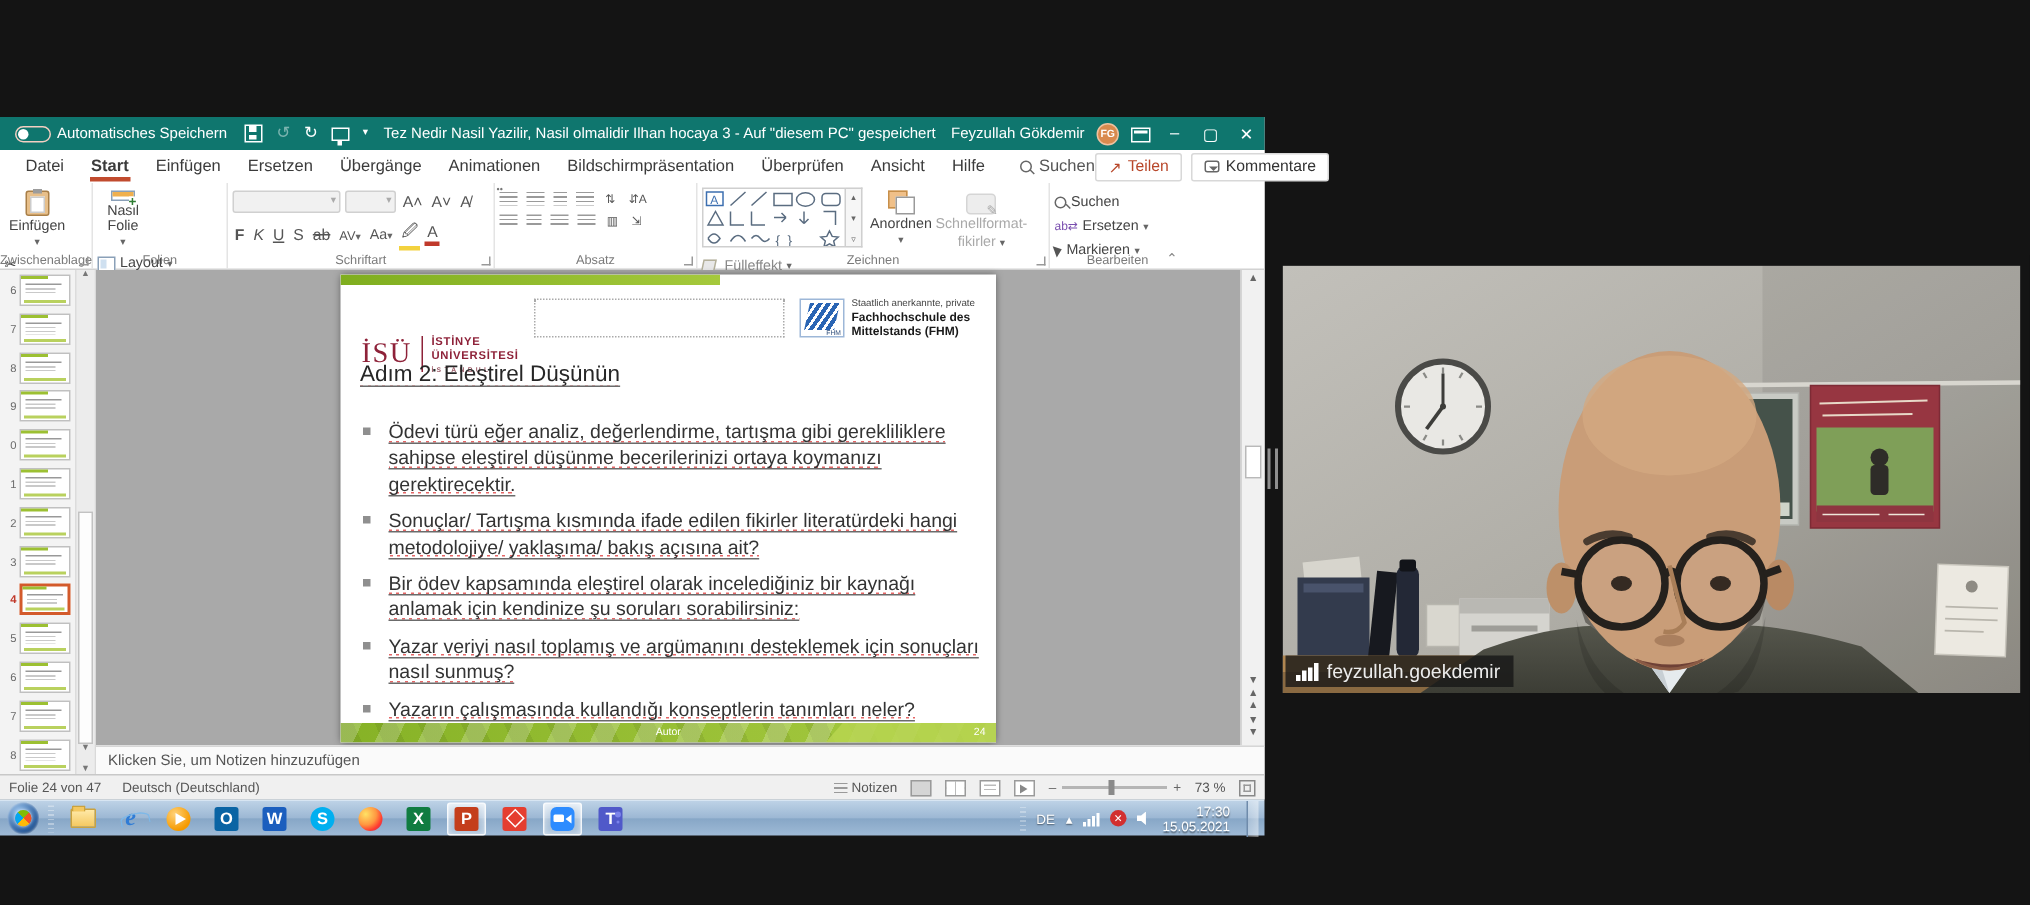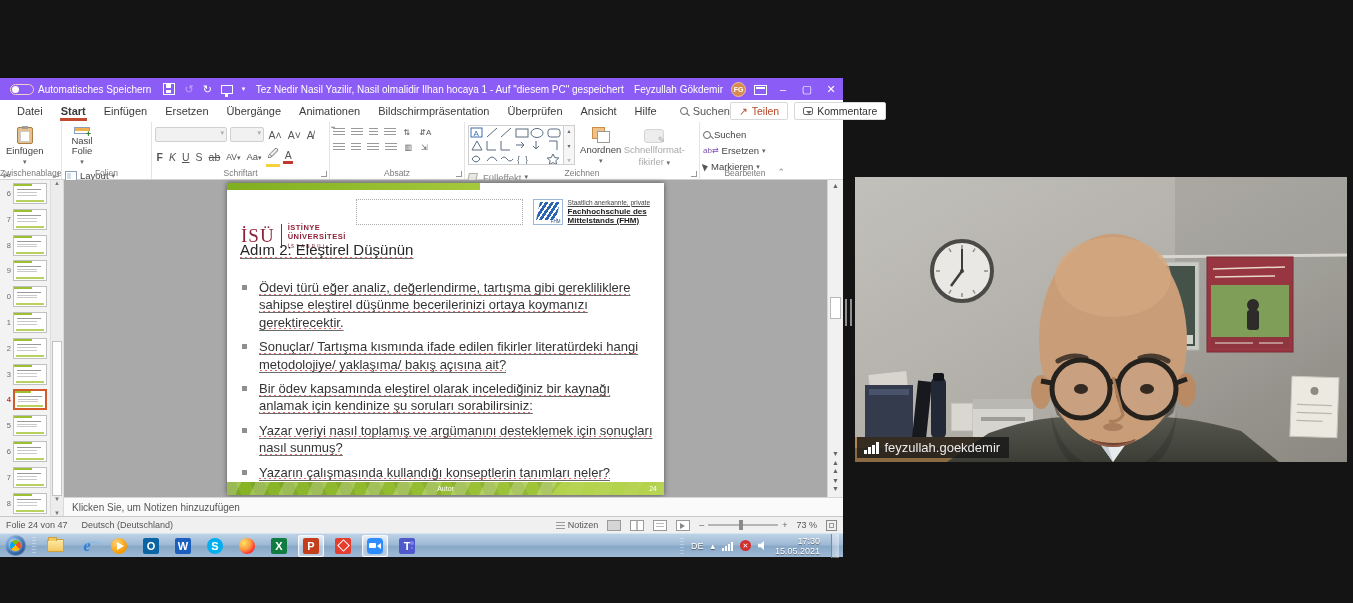--- a/index.html
+++ b/index.html
@@ -4,21 +4,21 @@
 <style>
   * { box-sizing: border-box; margin: 0; padding: 0; }
   html,body { width:1353px; height:603px; background:#111; overflow:hidden;
     font-family:"Liberation Sans", sans-serif; }
   .stage { position:absolute; left:0; top:0; width:1353px; height:603px; background:#141414; }
 
   
   .ppt { position:absolute; left:0; top:78px; width:843px; height:455px; background:#fff; }
 
   
-  .tbar { position:absolute; left:0; top:0; width:100%; height:22px; background:#8b5cf6;
+  .tbar { position:absolute; left:0; top:0; width:100%; height:22px; background:#0f766e;
     display:flex; align-items:center; color:#fff; font-size:10px; padding:0 4px; }
   .autosave { display:flex; align-items:center; gap:4px; margin-left:6px; }
   .toggle { width:24px; height:11px; border:1px solid #f4cfc2; border-radius:6px; position:relative; }
   .toggle::before { content:""; position:absolute; left:1px; top:1px; width:7px; height:7px;
     border-radius:50%; background:#fff; }
   .qat { display:flex; align-items:center; gap:9px; margin-left:12px; }
   .qat .ic { width:12px; height:12px; display:inline-block; position:relative; }
   .ic-save { border:1.5px solid #fff; }
   .ic-save::before { content:""; position:absolute; left:2px; top:0; width:5px; height:4px; background:#fff; }
   .ic-save::after { content:""; position:absolute; left:2px; bottom:1px; width:5px; height:3px; background:#fff; }
@@ -135,21 +135,21 @@
   .isu-abbr { font-family:"Liberation Serif", serif; font-size:19px; color:#8e2239; letter-spacing:1px; }
   .isu-sep { width:1px; height:24px; background:#8e2239; }
   .isu-text { font-size:7.5px; color:#8e2239; font-weight:bold; letter-spacing:.5px; line-height:1.2; }
   .isu-city { font-size:4.5px; color:#9a5a66; letter-spacing:2.2px; }
   .dotbox { flex:1; height:26px; border:1px dotted #aaa; margin:0 10px; }
   .fhm { display:flex; align-items:center; gap:5px; }
   .fhm-mark { width:30px; height:26px; border:1px solid #9db7d8; position:relative; overflow:hidden; background:#fff;}
   .fhm-z { position:absolute; left:4px; top:2px; width:20px; height:18px;
     background:repeating-linear-gradient(115deg,#2a65b4 0 3px,#fff 3px 5px); transform:skewX(-12deg); }
   .fhm-abbr { position:absolute; right:1px; bottom:0px; font-size:4.5px; color:#33527e; }
-  .fhm-text { font-size:6.5px; color:#444; line-height:1.25;text-decoration:underline; }
+  .fhm-text { font-size:6.5px; color:#444; line-height:1.25; }
   .fhm-text b { font-size:8px; color:#1a1a1a; display:block; line-height:1.15; }
   .stitle { position:absolute; left:13px; top:58px; font-size:15px; color:#262626; }
   .sp { text-decoration:underline; text-decoration-color:#6b6b6b; text-decoration-thickness:.8px; text-underline-offset:2.5px;
     background-image:repeating-linear-gradient(90deg, rgba(226,86,86,.9) 0 2px, transparent 2px 5px);
     background-size:100% 1.4px; background-repeat:repeat-x; background-position:0 100%; }
   .sbullets { position:absolute; left:30px; top:96px; width:398px; list-style:none; }
   .sbullets li { position:relative; font-size:13px; line-height:1.34; color:#333; margin-bottom:7px; padding-left:2px;}
   .sbullets li::before { content:""; position:absolute; left:-15px; top:6px; width:5px; height:5px; background:#8f8f8f; }
   .sfooter { position:absolute; left:0; right:0; bottom:0; height:13px;
     background:linear-gradient(90deg,#86b226,#9cc238 62%,#a6ca40); overflow:hidden; }
@@ -251,21 +251,21 @@
         <span class="toggle"></span>
         <span>Automatisches Speichern</span>
       </div>
       <div class="qat">
         <span class="ic ic-save"></span>
         <span class="glyph dim">↺</span>
         <span class="glyph">↻</span>
         <span class="ic ic-present"></span>
         <span class="glyph" style="font-size:7px">▾</span>
       </div>
-      <div class="ttitle">Tez Nedir Nasil Yazilir, Nasil olmalidir Ilhan hocaya 1 - Auf "diesem PC" gespeichert</div>
+      <div class="ttitle">Tez Nedir Nasil Yazilir, Nasil olmalidir Ilhan hocaya 3 - Auf "diesem PC" gespeichert</div>
       <div class="tright">
         <span class="uname">Feyzullah Gökdemir</span>
         <span class="badge">FG</span>
         <span class="ic-ribopt"></span>
         <span class="winbtn">–</span>
         <span class="winbtn">▢</span>
         <span class="winbtn">✕</span>
       </div>
     </div>
 

